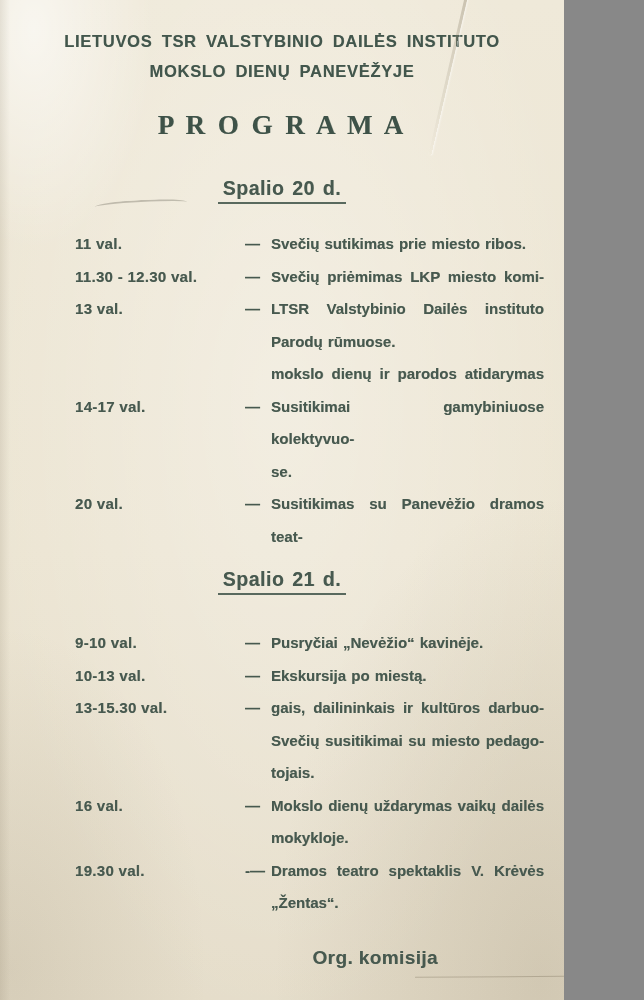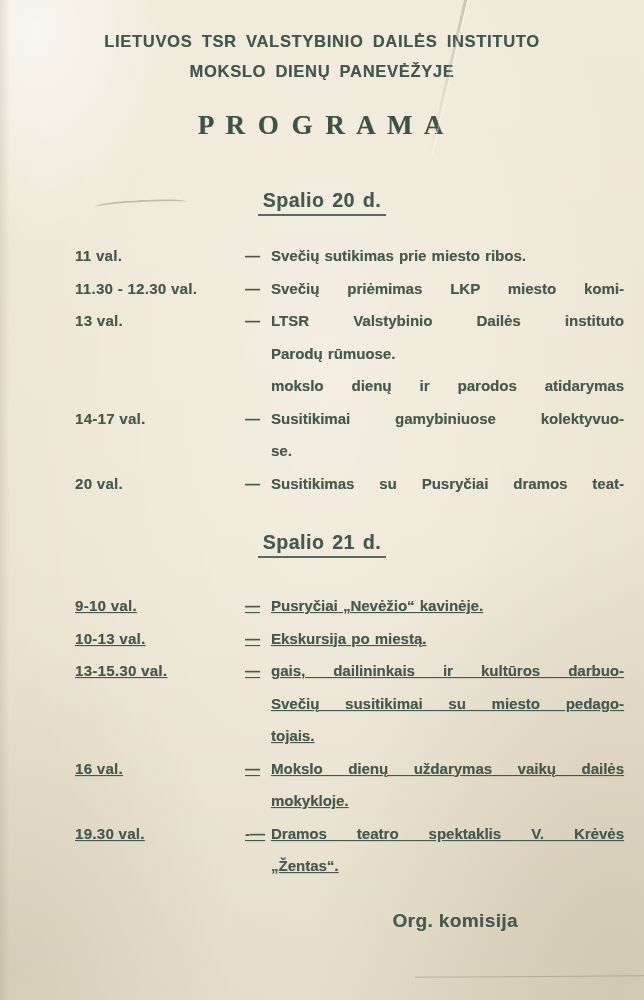--- a/index.html
+++ b/index.html
@@ -1,18 +1,18 @@
 <!DOCTYPE html>
 <html><head>
 <meta charset="utf-8">
 <style>
   html,body{margin:0;padding:0;background:#888;}
   .paper{
     position:relative;
-    width:644px;height:1000px;
+    width:564px;height:1000px;
     margin:0;
     overflow:hidden;
     font-family:"Liberation Sans",sans-serif;
     font-weight:700;
     color:var(--ink,#47594f);
     background:
       radial-gradient(ellipse at 6% 3%, rgba(255,255,255,.6), rgba(255,255,255,0) 16%),
       radial-gradient(ellipse at 96% 98%, rgba(130,115,85,.20), rgba(130,115,85,0) 35%),
       radial-gradient(ellipse at 2% 97%, rgba(130,115,85,.15), rgba(130,115,85,0) 25%),
       radial-gradient(ellipse at 50% 40%, rgba(255,255,255,.30), rgba(255,255,255,0) 75%),
@@ -51,32 +51,32 @@
   }
   .title-line + .title-line{margin-top:7px;}
   .program-heading{
     margin-top:27px;
     font-family:"Liberation Serif",serif;
     font-size:27px;line-height:30px;
     letter-spacing:3px;
     color:#3e5248;
   }
 
-  .day-heading-wrap{text-align:center;margin-top:48px;}
+  .day-heading-wrap{text-align:center;margin-top:36px;}
   .day-heading{
     display:inline-block;
     font-size:19.5px;line-height:24px;
     letter-spacing:.5px;word-spacing:2px;
     padding:0 5px 2px 5px;
     border-bottom:2.5px solid rgba(62,82,72,.85);
   }
-  .day-section + .day-section .day-heading-wrap{margin-top:30px;}
+  .day-section + .day-section .day-heading-wrap{margin-top:14px;}
 
   .schedule{margin-top:24px;padding-left:75px;padding-right:20px;}
-  .day-section + .day-section .schedule{margin-top:32px;text-decoration:underline;}
+  .day-section + .day-section .schedule{margin-top:32px;}
   .row{display:grid;grid-template-columns:170px 26px 1fr;}
   .time,.dash,.desc .line{font-size:15px;line-height:32.5px;}
   .time{white-space:nowrap;letter-spacing:.3px;}
   .dash{white-space:nowrap;}
   .desc .line{text-align:justify;text-align-last:justify;word-spacing:1px;}
   .desc .line.last{text-align-last:left;}
 
   footer{margin-top:26px;text-align:right;padding-right:126px;}
   .footer-signature{font-size:19px;line-height:24px;letter-spacing:.4px;}
 </style>
@@ -128,21 +128,21 @@
             <div class="dash">—</div>
             <div class="desc">
               <div class="line">Susitikimai gamybiniuose kolektyvuo-</div>
               <div class="line last">se.</div>
             </div>
           </div>
           <div class="row">
             <div class="time">20 val.</div>
             <div class="dash">—</div>
             <div class="desc">
-              <div class="line">Susitikimas su Pusryčiai dramos teat-</div>
+              <div class="line">Susitikimas su Panevėžio dramos teat-</div>
             </div>
           </div>
         </div>
       </section>
       <section class="day-section">
         <div class="day-heading-wrap"><span class="day-heading">Spalio 21 d.</span></div>
         <div class="schedule">
           <div class="row">
             <div class="time">9-10 val.</div>
             <div class="dash">—</div>

